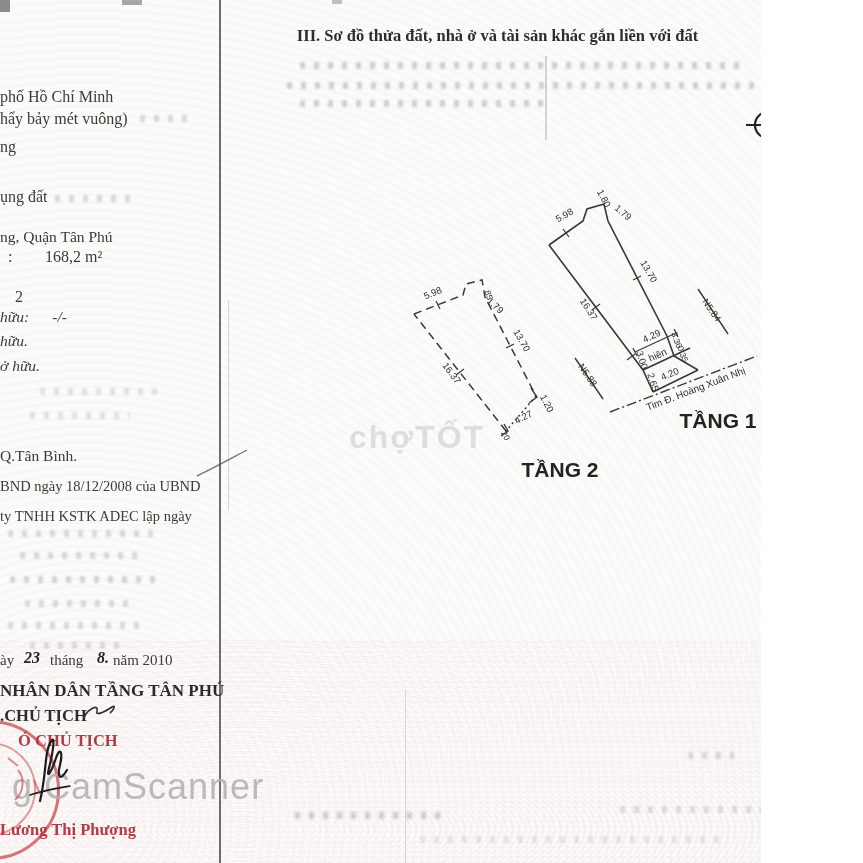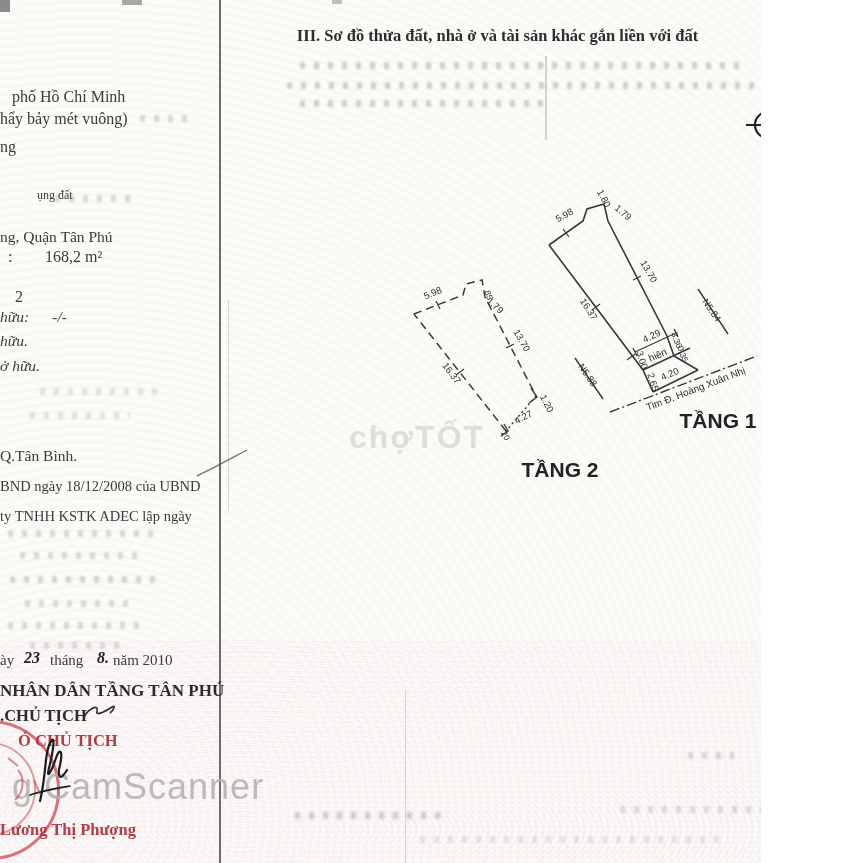--- a/index.html
+++ b/index.html
@@ -42,26 +42,26 @@
   <div style="position:absolute;left:0;top:0;width:10px;height:12px;background:#2f2f2f;opacity:.55;"></div>
   <div style="position:absolute;left:122px;top:0;width:20px;height:5px;background:#555;opacity:.5;"></div>
   <div style="position:absolute;left:332px;top:0;width:10px;height:4px;background:#666;opacity:.4;"></div>
 
   <div class="t b" style="left:290px;top:26px;width:415px;text-align:center;font-size:16.5px;color:#2d2d2d;white-space:normal;">III. Sơ đồ thửa đất, nhà ở và tài sản khác gắn liền với đất</div>
 
   <div class="sm" style="left:300px;top:62px;width:440px;"></div>
   <div class="sm" style="left:287px;top:82px;width:560px;"></div>
   <div class="sm" style="left:300px;top:100px;width:250px;"></div>
 
-  <div class="t" style="left:12px;top:88px;font-size:16px;">phố Hồ Chí Minh</div>
+  <div class="t" style="left:0;top:88px;font-size:16px;">phố Hồ Chí Minh</div>
   <div class="t" style="left:0;top:110px;font-size:16px;">hẩy bảy mét vuông)</div>
   <div class="sm" style="left:140px;top:115px;width:50px;opacity:.4;"></div>
   <div class="t" style="left:0;top:138px;font-size:16px;">ng</div>
   <div class="sm" style="left:55px;top:195px;width:80px;opacity:.4;"></div>
-  <div class="t" style="left:0;top:188px;font-size:12px;padding-left:37px;">ụng đất</div>
+  <div class="t" style="left:0;top:188px;font-size:16px;">ụng đất</div>
   <div class="t" style="left:0;top:228px;font-size:15.5px;">ng, Quận Tân Phú</div>
   <div class="t" style="left:8px;top:248px;font-size:16px;">:</div>
   <div class="t" style="left:45px;top:248px;font-size:16px;">168,2 m²</div>
   <div class="t" style="left:15px;top:288px;font-size:16px;">2</div>
   <div class="t" style="left:0;top:308px;font-size:15.5px;font-style:italic;">hữu:      -/-</div>
   <div class="t i" style="left:0;top:332px;font-size:15.5px;">hữu.</div>
   <div class="t i" style="left:0;top:357px;font-size:15.5px;">ở hữu.</div>
   <div class="sm" style="left:40px;top:388px;width:120px;opacity:.3;"></div>
   <div class="sm" style="left:30px;top:412px;width:100px;opacity:.3;"></div>
   <div class="t" style="left:0;top:447px;font-size:15.5px;">Q.Tân Bình.</div>

